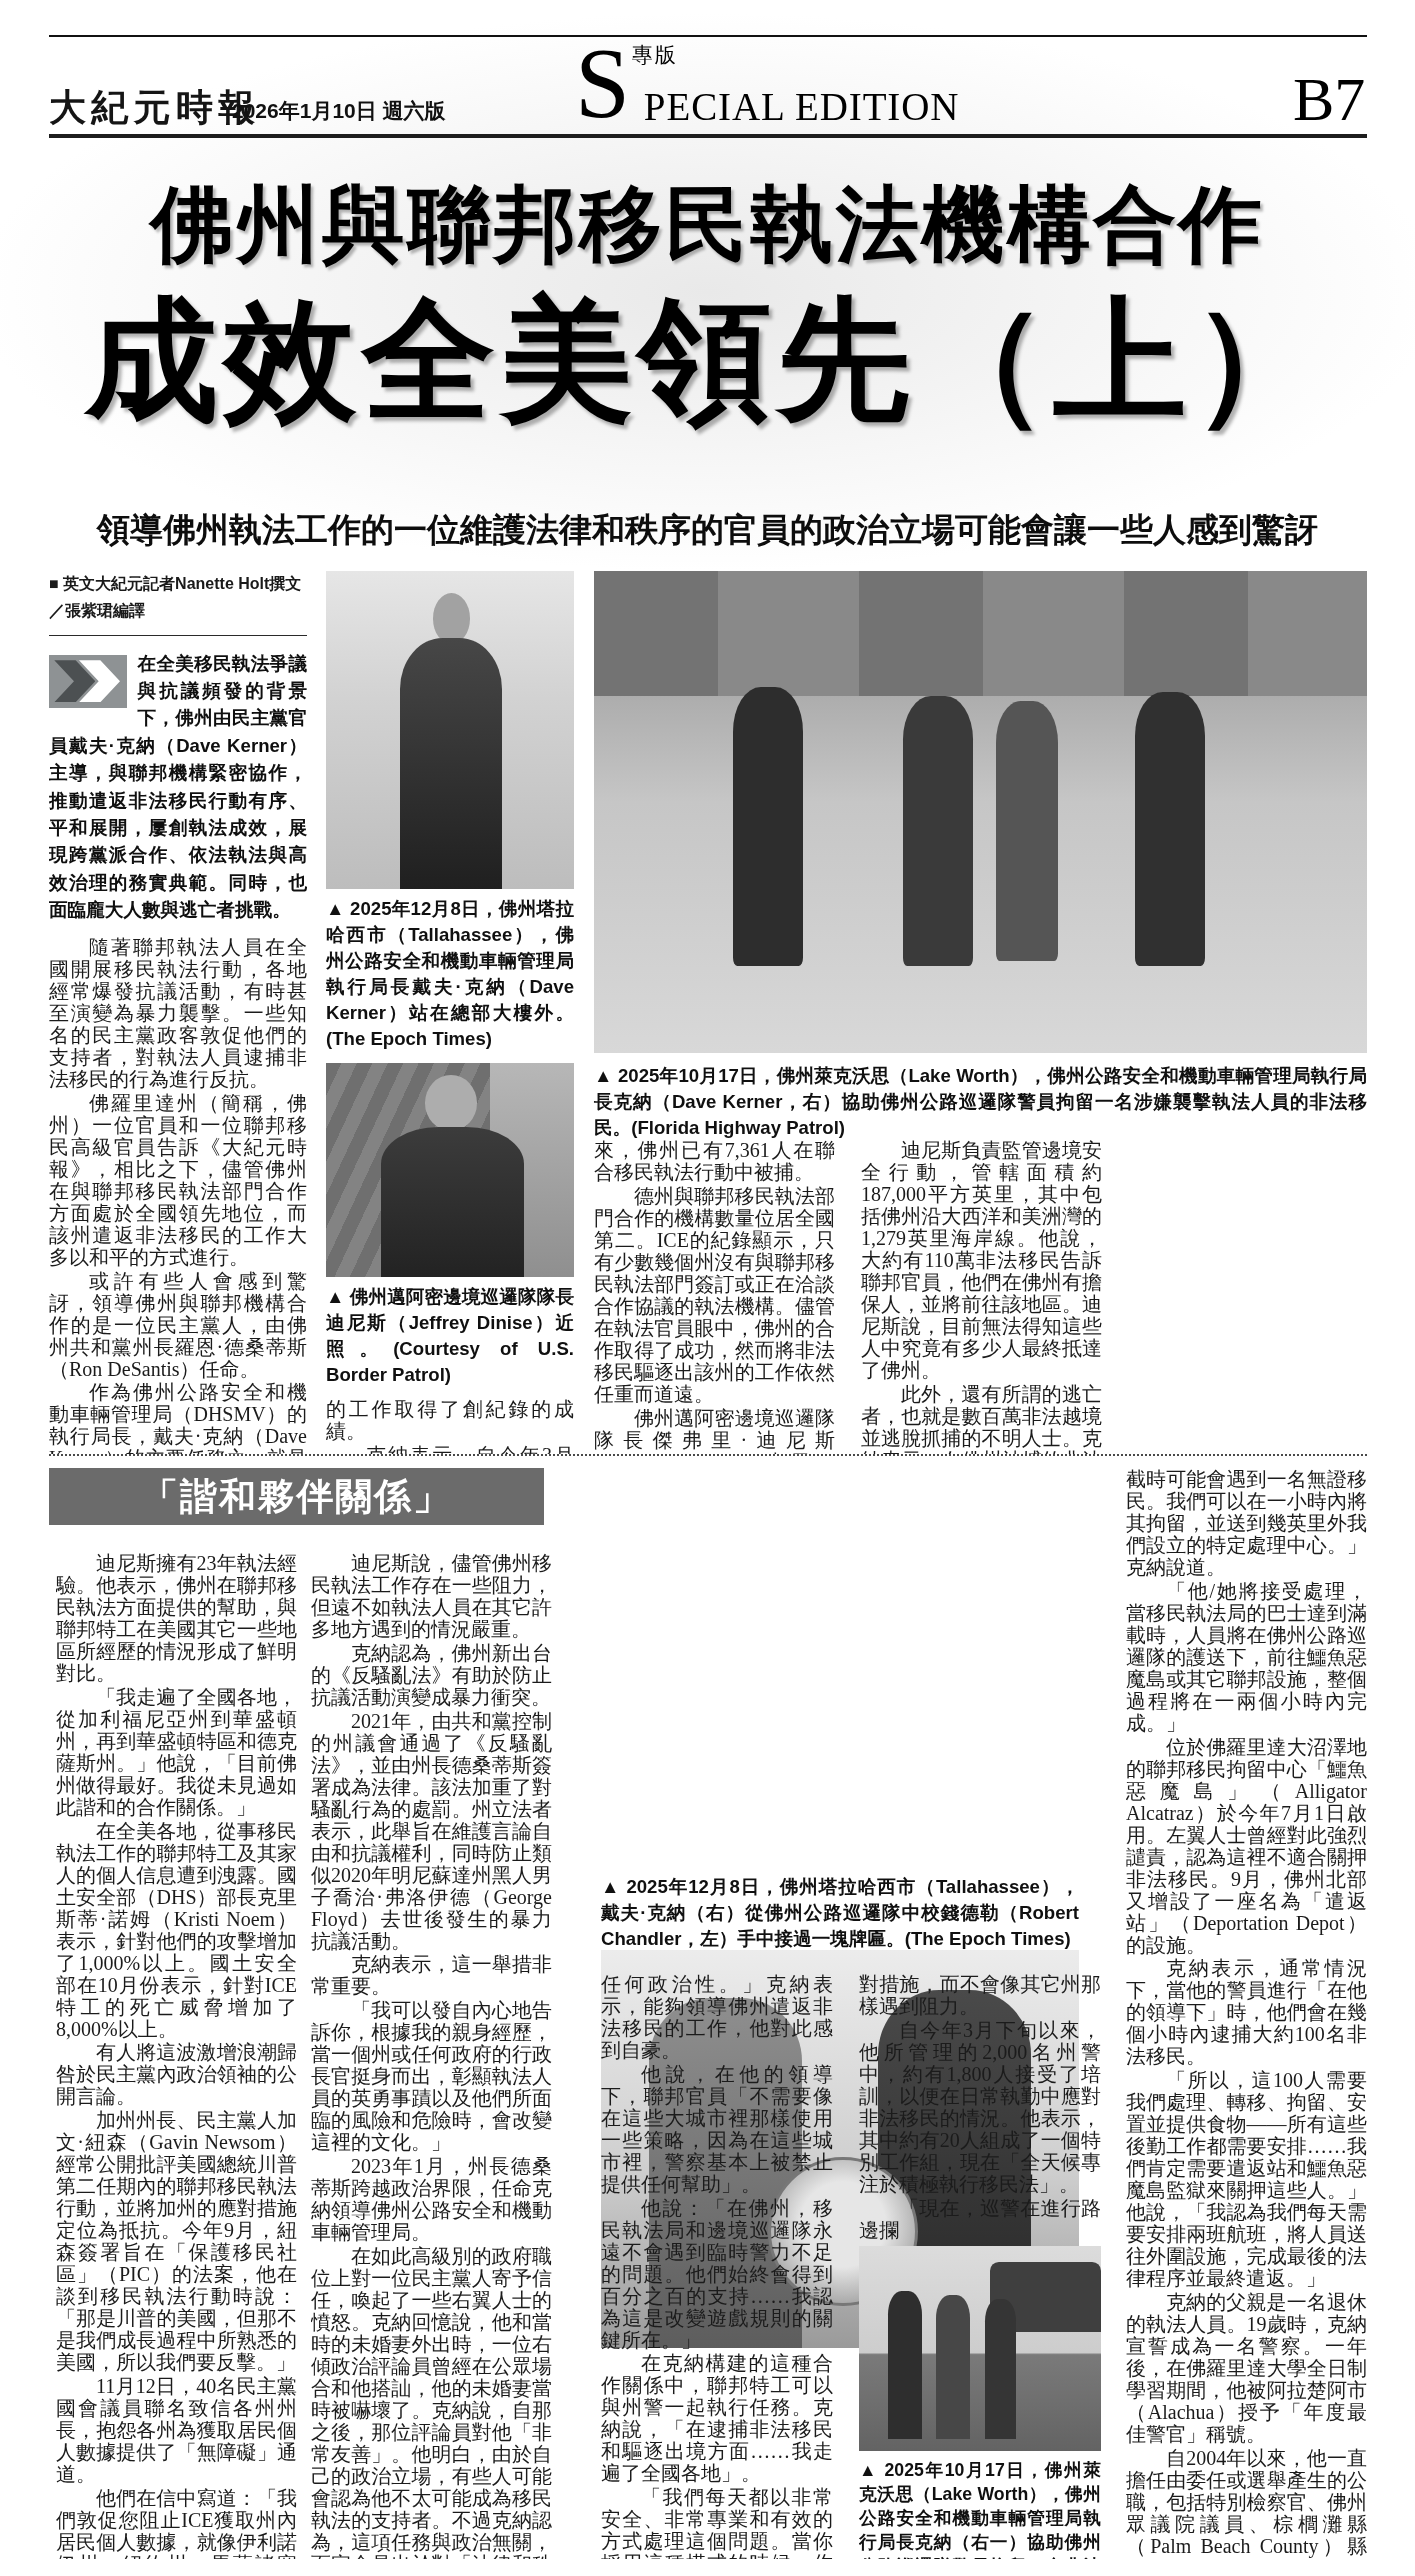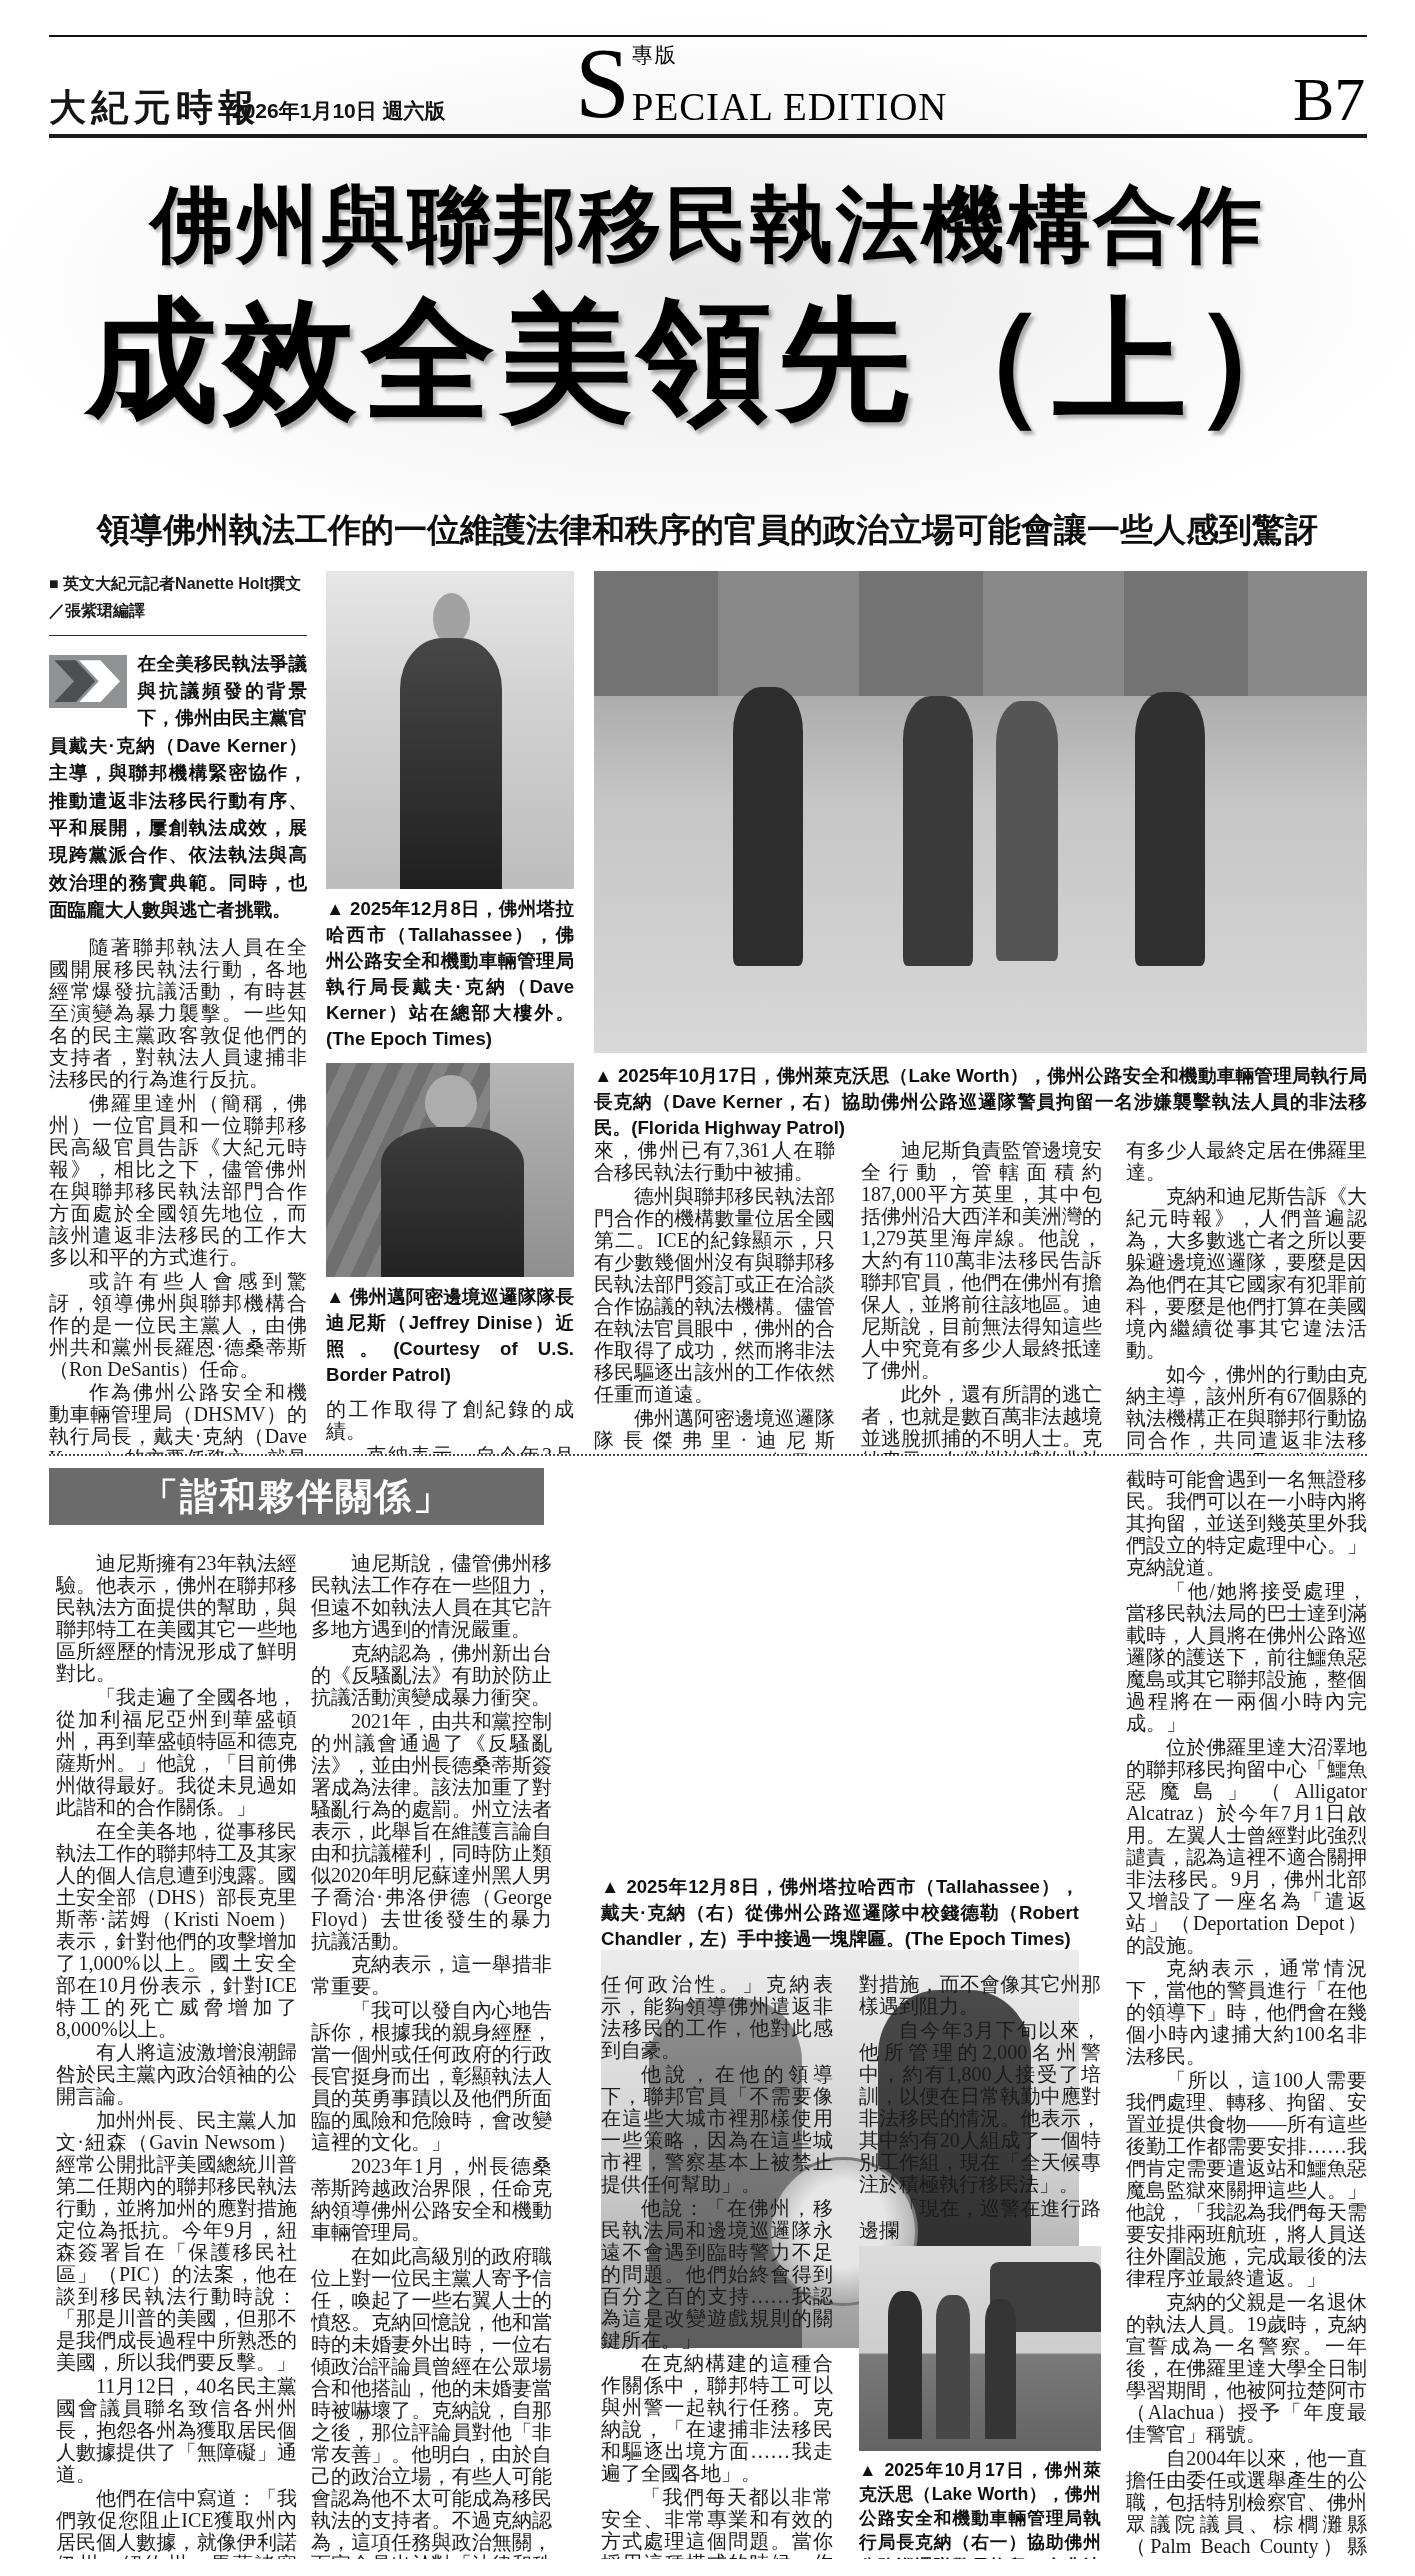--- a/index.html
+++ b/index.html
@@ -10,21 +10,21 @@
   
   .rule-top{left:49px;top:35px;width:1318px;height:1.8px;background:#111;}
   .masthead{left:49px;top:83px;font-family:"Liberation Serif",serif;font-weight:900;
     font-size:37px;letter-spacing:5.3px;color:#151515;}
   .dateline{left:232px;top:97px;font-family:"Liberation Sans",sans-serif;font-weight:bold;
     font-size:21px;color:#111;}
   .edition{left:575px;top:37px;display:flex;align-items:flex-end;}
   .edition .bigS{font-size:99px;line-height:92px;font-family:"Liberation Serif",serif;color:#000;}
   .edition .ed-right{display:flex;flex-direction:column;justify-content:space-between;height:88px;padding-left:1.8px;}
   .edition .ed-zh{font-size:21px;font-family:"Liberation Sans",sans-serif;color:#000;letter-spacing:1.8px;}
-  .edition .ed-en{font-size:39px;font-family:"Liberation Serif",serif;color:#000;letter-spacing:0.9px;}
+  .edition .ed-en{font-size:39px;font-family:"Liberation Serif",serif;color:#000;letter-spacing:0.9px;margin-left:12px;}
   .pageno{left:1293px;top:64px;font-size:62px;font-family:"Liberation Serif",serif;color:#000;}
   .rule-thick{left:49px;top:134px;width:1318px;height:4.4px;background:#1d1d1d;}
   
   .hl1{left:0;top:170px;width:1415px;text-align:center;font-family:"Liberation Sans",sans-serif;
     font-weight:900;font-size:83px;letter-spacing:2.7px;color:#000;text-shadow:2.7px 2.7px 2.7px rgba(0,0,0,.28);}
   .hl2{left:0;top:272px;width:1415px;text-align:center;font-family:"Liberation Serif",serif;
     font-weight:900;font-size:133px;letter-spacing:5.3px;color:#000;text-shadow:3.5px 3.5px 3.5px rgba(0,0,0,.3);}
   .sub1{left:0;top:458px;width:1415px;text-align:center;font-family:"Liberation Sans",sans-serif;
     font-weight:bold;font-size:33px;color:#0d0d0d;}
   .sub2{left:0;top:508px;width:1415px;text-align:center;font-family:"Liberation Sans",sans-serif;
@@ -143,25 +143,20 @@
 
   <div class="abs col" style="left:594px;top:1139px;width:241px;height:315px;">
     <p class="cont">來，佛州已有7,361人在聯合移民執法行動中被捕。</p>
     <p>德州與聯邦移民執法部門合作的機構數量位居全國第二。ICE的紀錄顯示，只有少數幾個州沒有與聯邦移民執法部門簽訂或正在洽談合作協議的執法機構。儘管在執法官員眼中，佛州的合作取得了成功，然而將非法移民驅逐出該州的工作依然任重而道遠。</p>
     <p>佛州邁阿密邊境巡邏隊隊長傑弗里·迪尼斯（Jeffrey Dinise）表示：「不過，請給我們一點時間。」</p>
   </div>
   <div class="abs col" style="left:861px;top:1139px;width:241px;height:315px;">
     <p>迪尼斯負責監管邊境安全行動，管轄面積約187,000平方英里，其中包括佛州沿大西洋和美洲灣的1,279英里海岸線。他說，大約有110萬非法移民告訴聯邦官員，他們在佛州有擔保人，並將前往該地區。迪尼斯說，目前無法得知這些人中究竟有多少人最終抵達了佛州。</p>
     <p>此外，還有所謂的逃亡者，也就是數百萬非法越境並逃脫抓捕的不明人士。克納表示，在佛州被捕的非法移民中，約有45%是逃亡者。因此，無法確切知道</p>
   </div>
-  <div class="abs col" style="left:1126px;top:1139px;width:241px;height:315px;">
-    <p class="cont">有多少人最終定居在佛羅里達。</p>
-    <p>克納和迪尼斯告訴《大紀元時報》，人們普遍認為，大多數逃亡者之所以要躲避邊境巡邏隊，要麼是因為他們在其它國家有犯罪前科，要麼是他們打算在美國境內繼續從事其它違法活動。</p>
-    <p>如今，佛州的行動由克納主導，該州所有67個縣的執法機構正在與聯邦行動協同合作，共同遣返非法移民。克納所管理的佛州公路巡邏隊警員每天都與ICE和海關與邊境保護局（CBP）的官員並肩作戰。</p>
-  </div>
 
   <div class="abs dotted"></div>
 
   <div class="abs secbar">
     <div class="t">「諧和夥伴關係」</div>
   </div>
 
   <div class="abs col" style="left:56px;top:1552px;width:241px;height:1007px;">
     <p>迪尼斯擁有23年執法經驗。他表示，佛州在聯邦移民執法方面提供的幫助，與聯邦特工在美國其它一些地區所經歷的情況形成了鮮明對比。</p>
     <p>「我走遍了全國各地，從加利福尼亞州到華盛頓州，再到華盛頓特區和德克薩斯州。」他說，「目前佛州做得最好。我從未見過如此諧和的合作關係。」</p>

